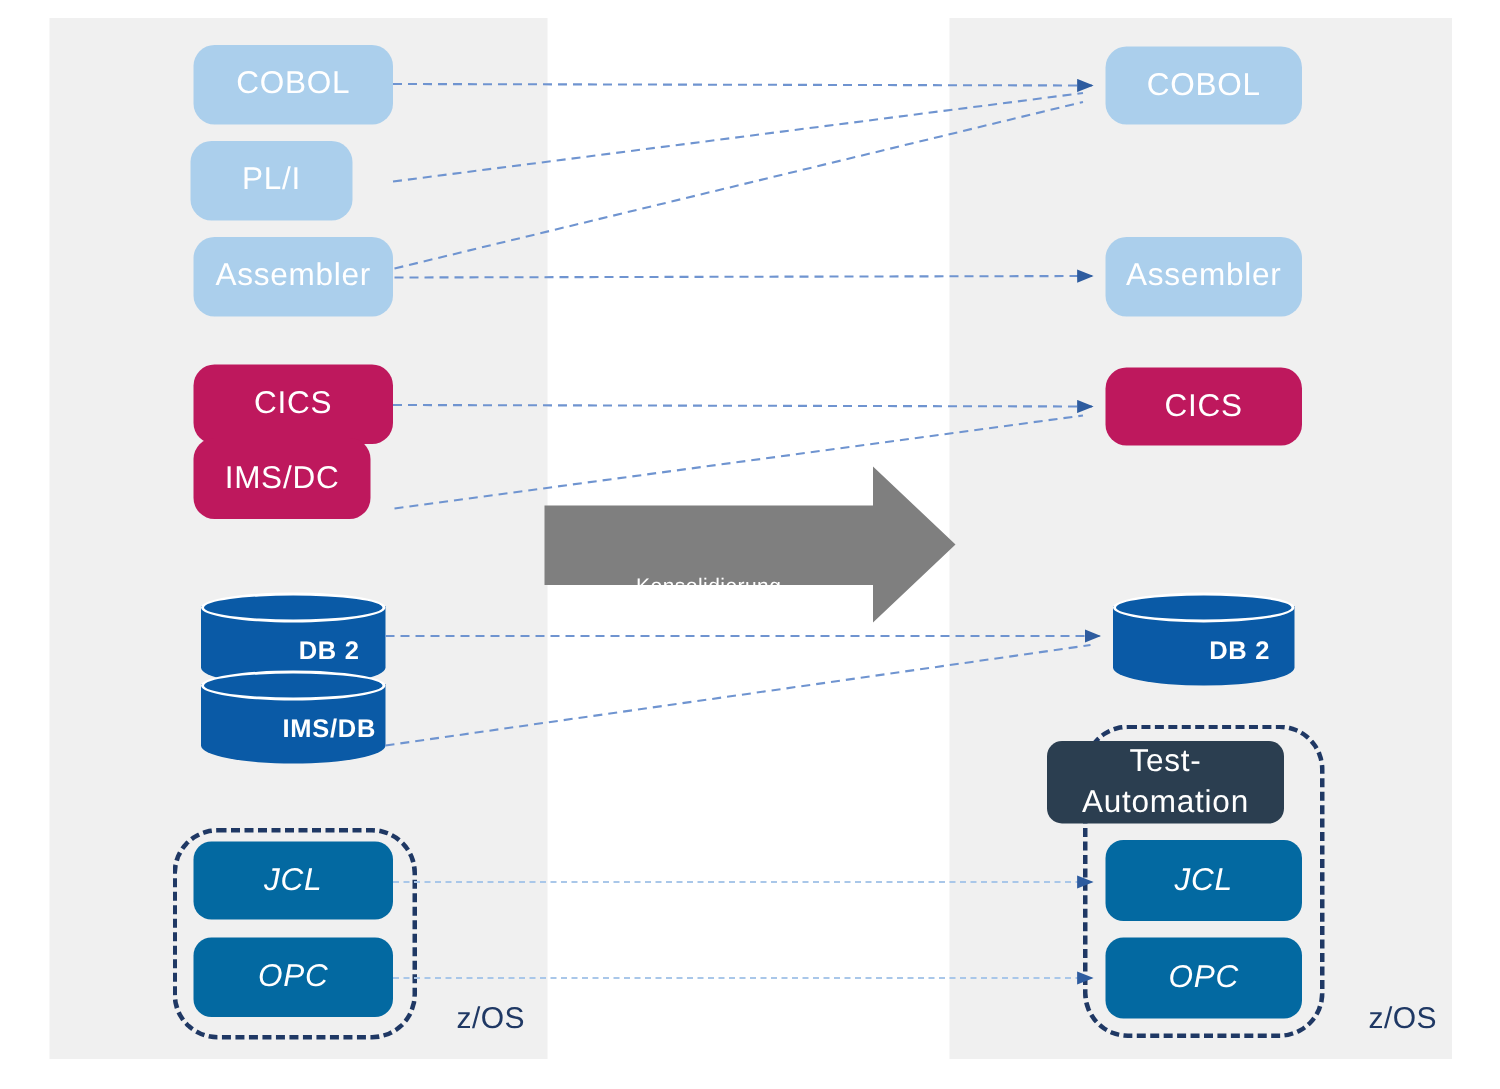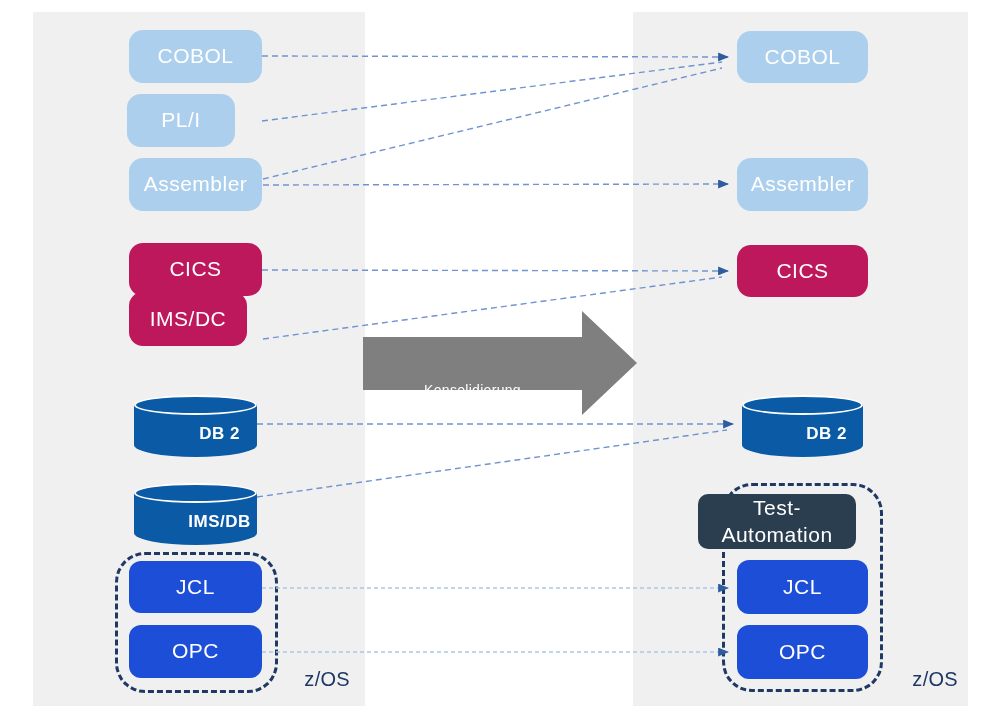--- a/index.html
+++ b/index.html
@@ -17,21 +17,21 @@
 
   .box {
     position:absolute; z-index:3;
     display:flex; align-items:center; justify-content:center;
     color:#ffffff; font-size:21px; letter-spacing:0.5px;
     border-radius:14px; text-align:center; line-height:1.25;
     box-sizing:border-box; padding:0 8px;
   }
   .lb    { background:#abcfec; }
   .gr    { background:#be185d; }
-  .mb    { background:#1d4ed8; border-radius:12px; }
+  .mb    { background:#0369a1; border-radius:12px;font-style:italic; }
   .slate { background:#2b3e50; border-radius:10px; }
 
   .dashed-group {
     position:absolute; z-index:2; box-sizing:border-box;
     border:3px dashed #1f3864; border-radius:30px; background:transparent;
   }
 
   .cyl { position:absolute; z-index:3; }
   .cyl-top {
     position:absolute; left:0; right:0; top:0; height:20px;
@@ -101,21 +101,21 @@
   <div class="box lb" style="left:129px;top:158px;width:133px;height:53px">Assembler</div>
 
   <div class="box gr" style="left:129px;top:243px;width:133px;height:53px">CICS</div>
   <div class="box gr" style="left:129px;top:292px;width:118px;height:54px">IMS/DC</div>
 
   <div class="cyl" style="left:134px;top:395px;width:123px;height:62px">
     <div class="cyl-top"></div>
     <div class="cyl-body"></div>
     <div class="cyl-label">DB 2</div>
   </div>
-  <div class="cyl" style="left:134px;top:483px;width:123px;height:62px">
+  <div class="cyl" style="left:134px;top:447px;width:123px;height:62px">
     <div class="cyl-top"></div>
     <div class="cyl-body"></div>
     <div class="cyl-label">IMS/DB</div>
   </div>
 
   <div class="dashed-group" style="left:115px;top:552px;width:163px;height:141px"></div>
   <div class="box mb" style="left:129px;top:561px;width:133px;height:52px">JCL</div>
   <div class="box mb" style="left:129px;top:625px;width:133px;height:53px">OPC</div>
 
   <div class="os-label" style="left:300px;top:668px;width:50px;text-align:right">z/OS</div>

